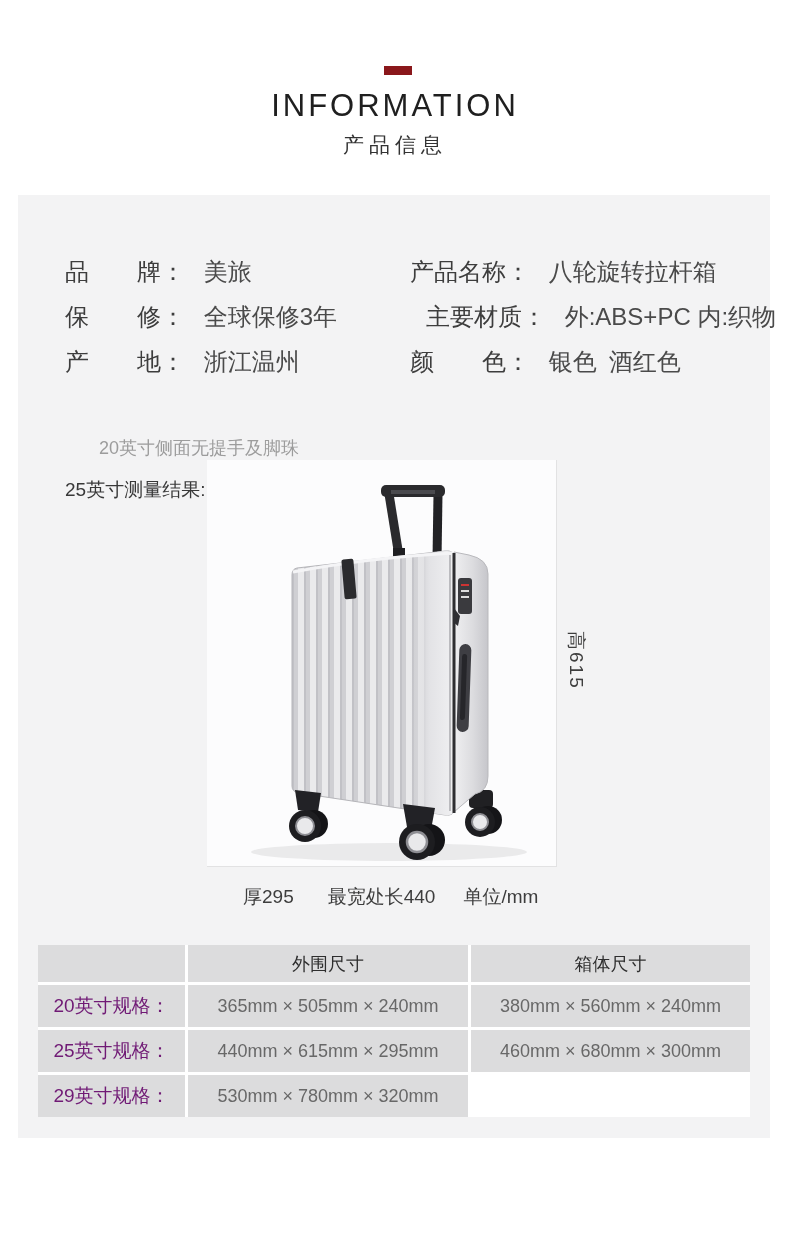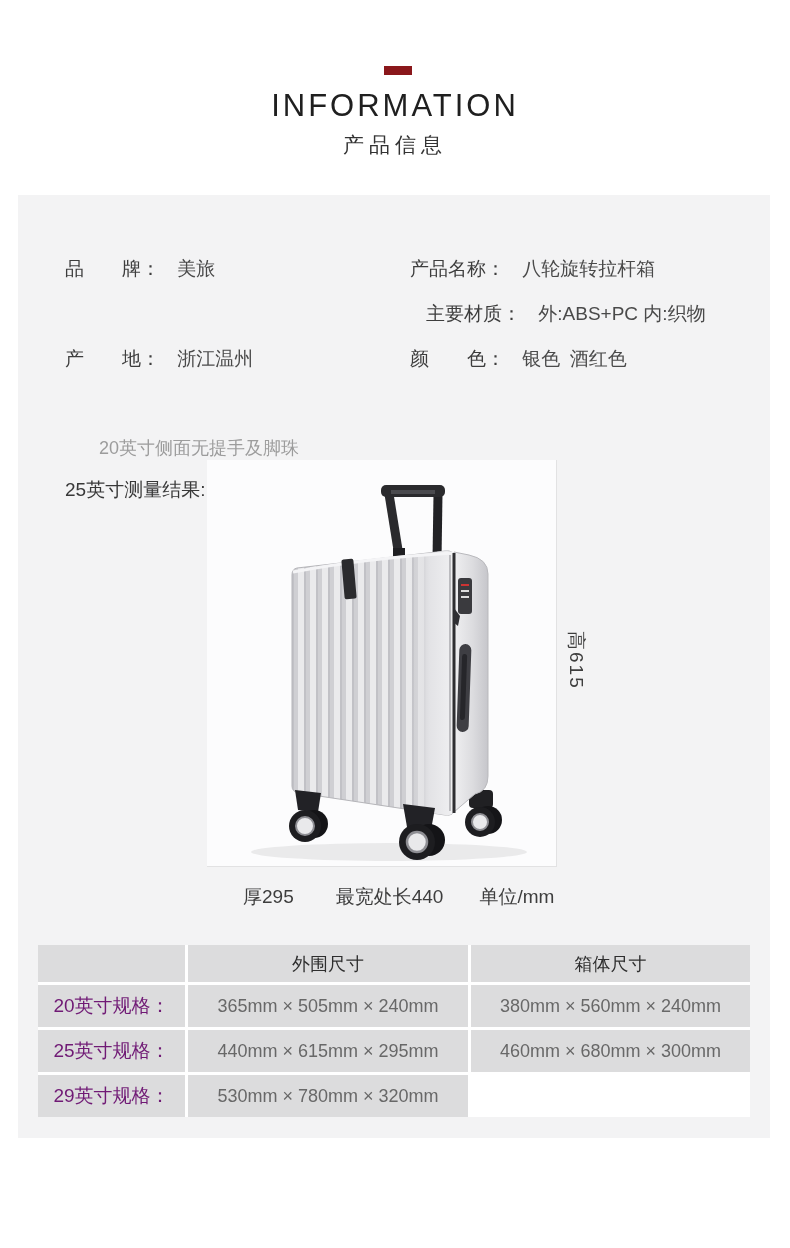--- a/index.html
+++ b/index.html
@@ -13,37 +13,37 @@
     position:absolute; left:0; right:0; top:88px; margin:0; text-align:center;
     font-size:31px; font-weight:300; letter-spacing:3px; color:#1f1f1f;
   }
   .title-zh {
     position:absolute; left:0; right:0; top:131px; margin:0; text-align:center;
     font-size:21px; font-weight:400; letter-spacing:5px; color:#333333;
   }
   
   .panel { position:absolute; left:18px; top:195px; width:752px; height:943px; background:#f3f3f4; }
   
-  .field { position:absolute; font-size:19px; white-space:nowrap; }
+  .field { position:absolute; font-size:24px; white-space:nowrap; }
   .field .lbl { color:#3d3d3d; margin-right:12px; }
   .field .val { color:#4a4a4a; }
   
   .note-line { position:absolute; font-size:18px; color:#9c9c9c; white-space:nowrap; }
   .measure-title { position:absolute; left:65px; top:477px; font-size:19px; color:#383838; white-space:nowrap; }
   
   .photo {
     position:absolute; left:207px; top:460px; width:349px; height:406px;
     background:#fcfcfd; border-right:1px solid #e2e2e3; border-bottom:1px solid #e2e2e3;
   }
   .photo svg { display:block; }
   .height-label {
     position:absolute; left:589px; top:631px; font-size:19px; color:#3e3e3e;
     letter-spacing:2px; white-space:nowrap; transform:rotate(90deg); transform-origin:0 0;
   }
-  .dims-line { position:absolute; left:243px; top:884px; display:flex; font-size:19px; color:#3d3d3d; white-space:nowrap;gap:8px; }
+  .dims-line { position:absolute; left:243px; top:884px; display:flex; font-size:19px; color:#3d3d3d; white-space:nowrap; }
   .dims-line .d2 { margin-left:34px; }
   .dims-line .d3 { margin-left:28px; }
   
   .size-table {
     position:absolute; left:38px; top:945px; width:712px;
     display:grid; grid-template-columns:147px 280px 279px;
     grid-template-rows:37px 42px 42px 42px; gap:3px; background:#ffffff;
   }
   .tc { background:#dcdcdd; display:flex; align-items:center; justify-content:center; white-space:nowrap; }
   .tc.th { font-size:18px; color:#2e2e2e; }
@@ -61,20 +61,24 @@
 
   <div class="panel"></div>
 
   <div class="field" style="left:65px;top:256px">
     <span class="lbl">品　　牌：</span>
     <span class="val">美旅</span>
   </div>
   <div class="field" style="left:410px;top:256px">
     <span class="lbl">产品名称：</span>
     <span class="val">八轮旋转拉杆箱</span>
+  </div>
+  <div class="field" style="left:65px;top:301px">
+    <span class="lbl">保　　修：</span>
+    <span class="val">全球保修3年</span>
   </div>
   <div class="field" style="left:426px;top:301px">
     <span class="lbl">主要材质：</span>
     <span class="val">外:ABS+PC 内:织物</span>
   </div>
   <div class="field" style="left:65px;top:346px">
     <span class="lbl">产　　地：</span>
     <span class="val">浙江温州</span>
   </div>
   <div class="field" style="left:410px;top:346px">

